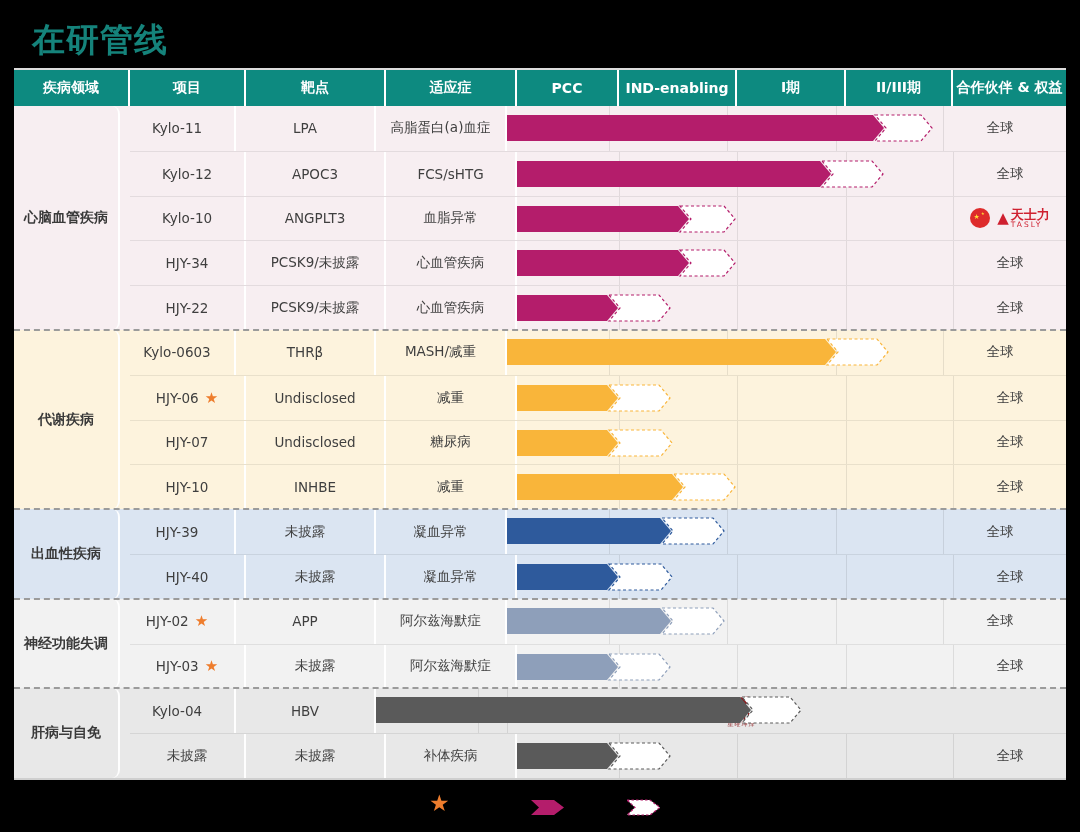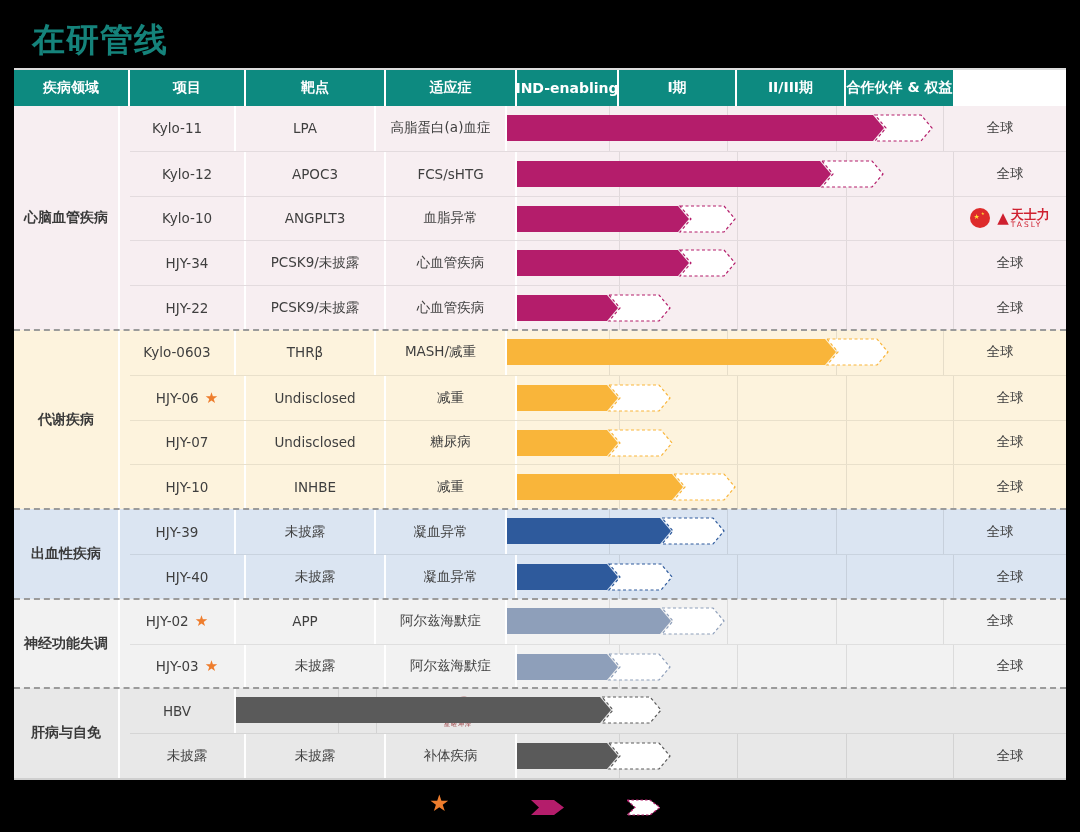--- a/index.html
+++ b/index.html
@@ -13,21 +13,21 @@
   .header-row{display:grid;grid-template-columns:116px 116px 140px 131px 102px 118px 109px 107px 113px;
        column-gap:0;height:36px;background:#fff;}
   .hcell{background:#0d8a80;color:#fff;font-weight:bold;font-size:14px;display:flex;
        align-items:center;justify-content:center;white-space:nowrap;border-right:2px solid #fff;box-sizing:border-box;}
   .hcell:last-child{border-right:none;}
   
   .group{display:flex;position:relative;}
   .group:not(:first-child)::before{content:'';position:absolute;top:-1px;left:0;right:0;
        border-top:2px dashed #9b9b9b;z-index:4;}
   .gcell{width:116px;display:flex;align-items:center;justify-content:center;font-weight:bold;
-       font-size:14px;color:#3a3a3a;border-right:2px solid rgba(255,255,255,.95);box-sizing:border-box;text-align:center;}
+       font-size:14px;color:#3a3a3a;border-right:2px solid rgba(255,255,255,.95);box-sizing:border-box;text-align:center;border-radius:8px;}
   .grows{flex:1;}
   .row{display:grid;grid-template-columns:116px 140px 131px 436px 113px;height:44.8px;box-sizing:border-box;}
   .grows .row:not(:first-child){border-top:1px solid rgba(0,0,0,.08);margin-left:10px;}
   .cell{display:flex;align-items:center;justify-content:center;font-size:13.5px;color:#3f3f3f;
        box-sizing:border-box;white-space:nowrap;}
   .cell.sep{border-right:2px solid rgba(255,255,255,.95);}
   .cell.bars{position:relative;
        background-image:linear-gradient(rgba(0,0,0,.09),rgba(0,0,0,.09)),
                         linear-gradient(rgba(0,0,0,.09),rgba(0,0,0,.09)),
                         linear-gradient(rgba(0,0,0,.09),rgba(0,0,0,.09));
@@ -56,20 +56,21 @@
 <body>
 
 <h1 class="page-title">在研管线</h1>
 
 <div class="card">
   <div class="header-row" id="header-row">
       <div class="hcell">疾病领域</div>
       <div class="hcell">项目</div>
       <div class="hcell">靶点</div>
       <div class="hcell">适应症</div>
+      <div class="hcell">PCC</div>
       <div class="hcell">IND-enabling</div>
       <div class="hcell">I期</div>
       <div class="hcell">II/III期</div>
       <div class="hcell">合作伙伴 &amp; 权益</div>
     </div>
   <div id="groups">
       <div class="group" style="background: rgb(247, 238, 241);">
         <div class="gcell">心脑血管疾病</div>
         <div class="grows">
           <div class="row">
@@ -310,20 +311,23 @@
        <div class="cell partner">
               <span>全球</span>
             </div>
           </div>
         </div>
       </div>
       <div class="group" style="background: rgb(232, 232, 232);">
         <div class="gcell">肝病与自免</div>
         <div class="grows">
           <div class="row">
+            <div class="cell sep">
+         <span>Kylo-04</span>
+       </div>
        <div class="cell sep">HBV</div>
        <div class="cell bars">
               <svg class="barsvg" width="436" height="44" viewBox="0 0 436 44">
     <polygon points="0,9 364,9 375,22 364,35 0,35" fill="#5a5a5a"></polygon>
     <polygon points="366,9 414,9 425,22 414,35 366,35 377,22" fill="#ffffff" stroke="#5a5a5a" stroke-width="1.2" stroke-dasharray="3,2.5"></polygon>
   </svg>
             </div>
        <div class="cell partner">
               <span class="globe">
         <svg width="25" height="25" viewBox="0 0 24 24">

